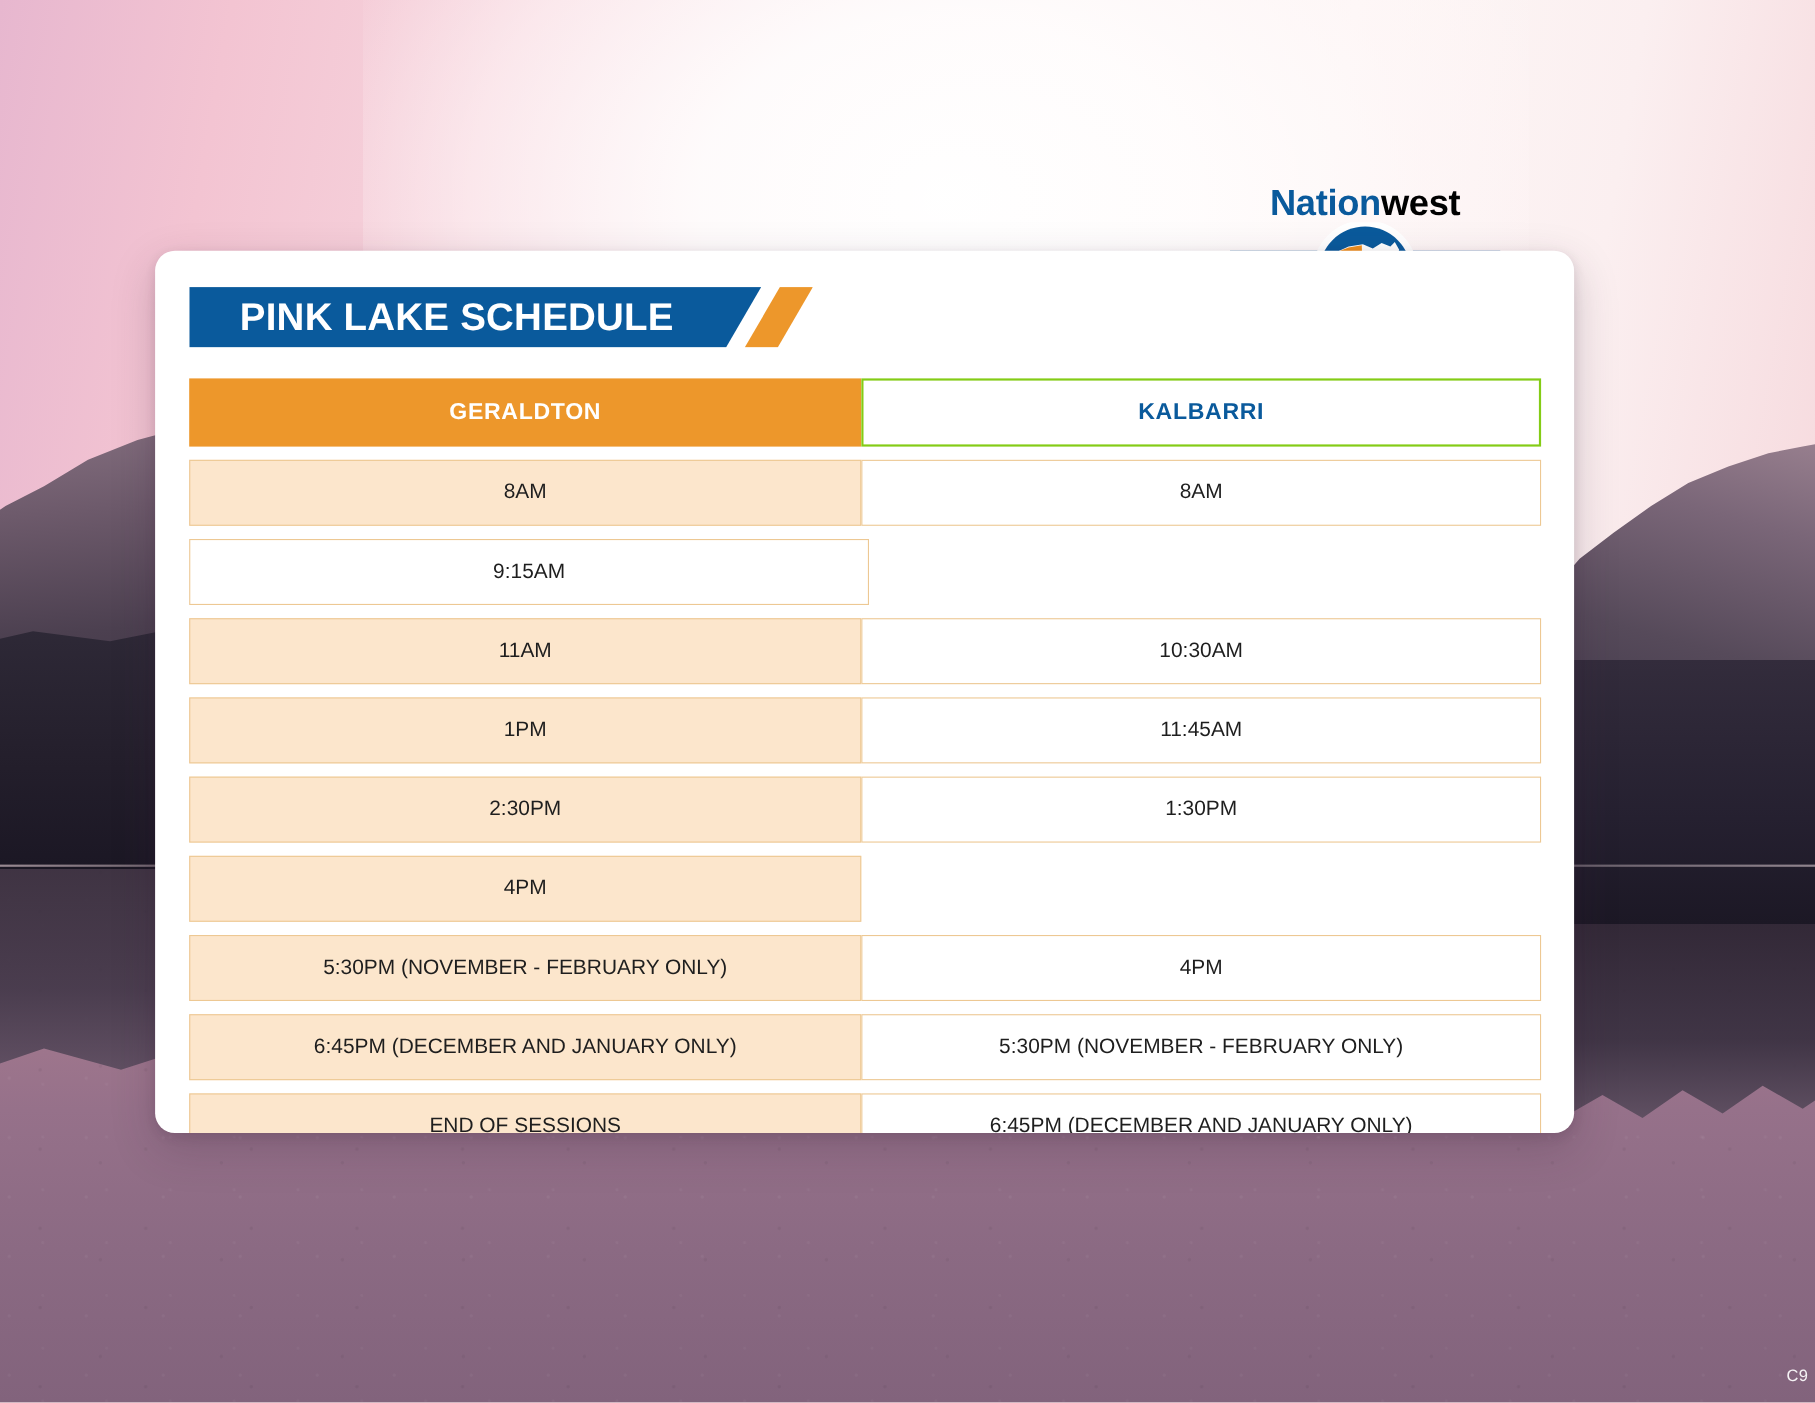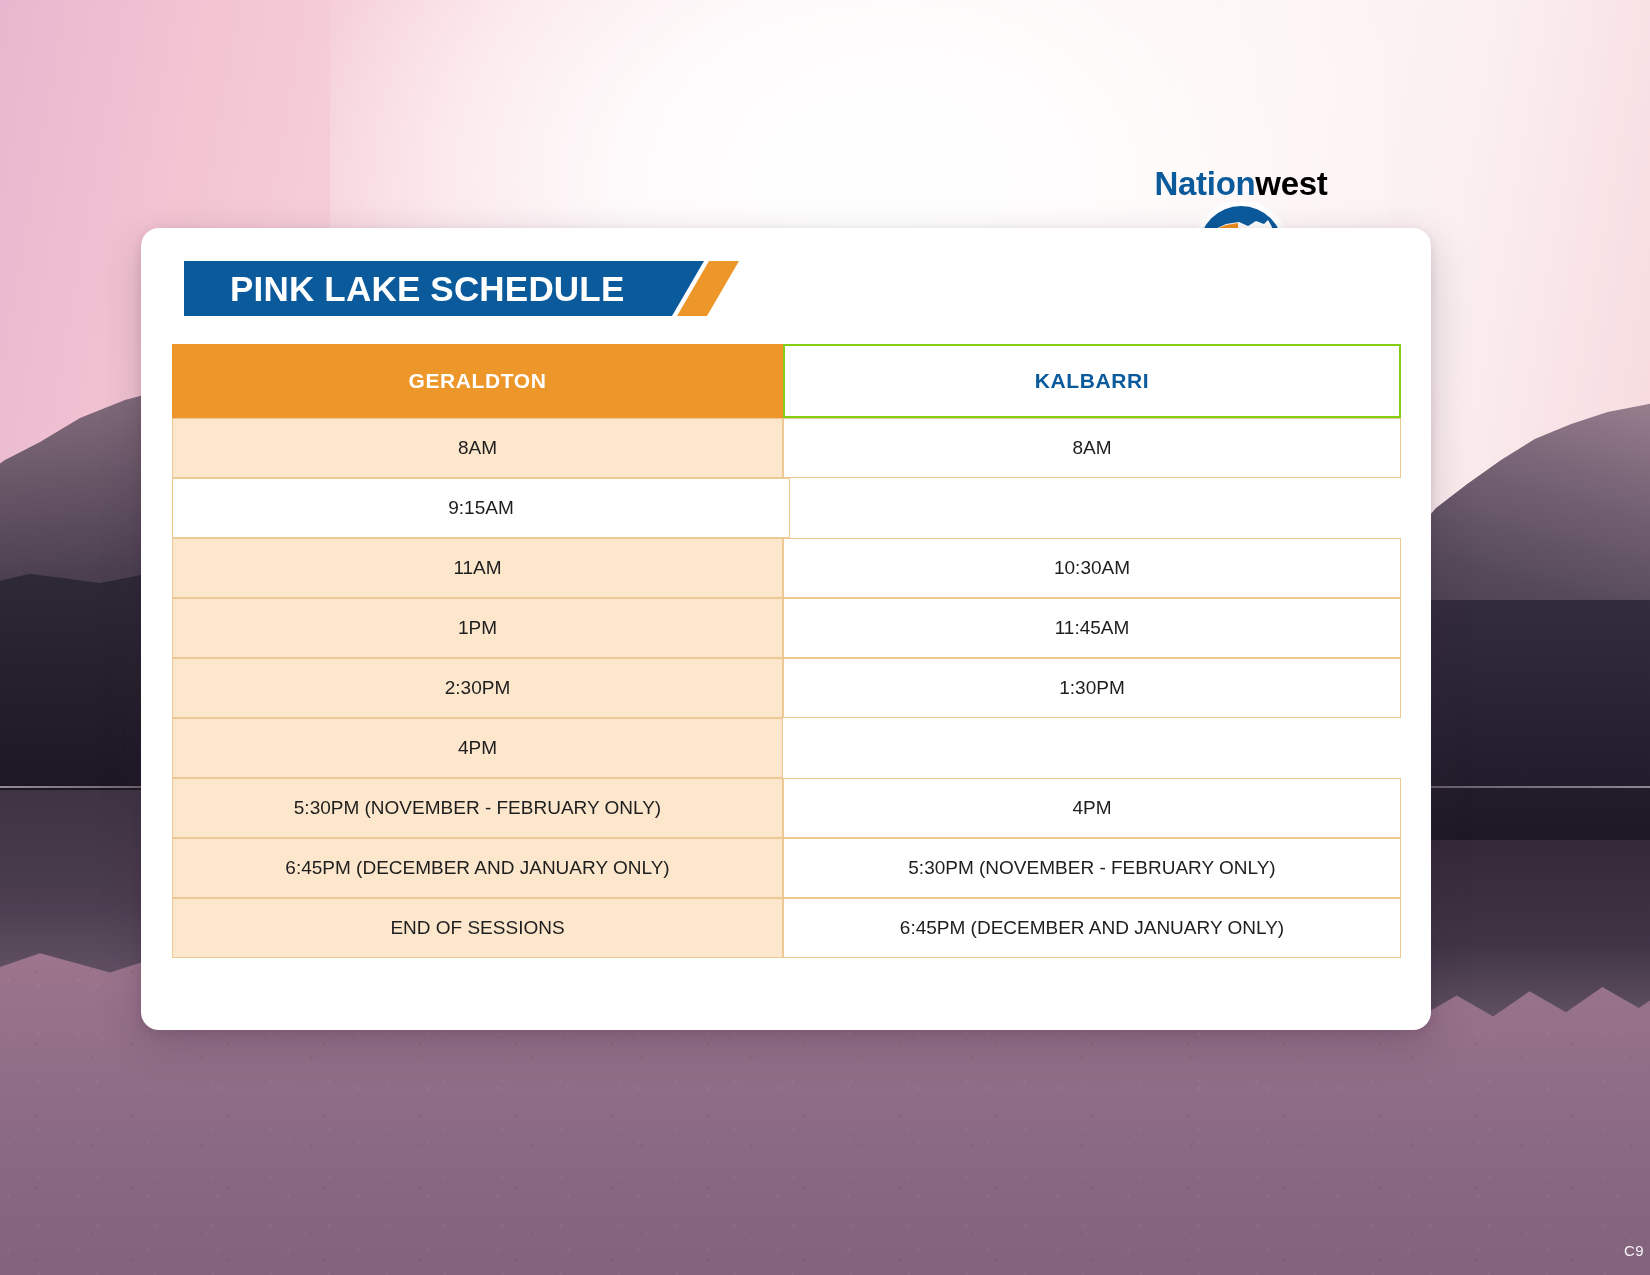--- a/index.html
+++ b/index.html
@@ -145,21 +145,21 @@
   }
 
   
   .title-wrap {
     position: absolute;
     left: 31px; top: 33px;
     width: 560px; height: 55px;
   }
   .title-bar {
     position: absolute;
-    left: 12px; top: 0;
+    left: 0; top: 0;
     width: 520px; height: 55px;
     background: #0a5a9c;
     clip-path: polygon(0 0, 100% 0, calc(100% - 32px) 100%, 0 100%);
     display: flex;
     align-items: center;
   }
   .title-text {
     color: #ffffff;
     font-size: 35px;
     font-weight: 700;
@@ -204,36 +204,36 @@
     margin-top: -2px;
   }
 
   
   .table {
     position: absolute;
     left: 31px; top: 116px;
     width: 1229px;
   }
   .row { display: flex; }
-  .row + .row { margin-top: 0; }
+  .row + .row { margin-top: 12px; }
 
   .cell {
     box-sizing: border-box;
     display: flex;
     align-items: center;
     justify-content: center;
     text-align: center;
     height: 60px;
     font-size: 19px;
     color: #1e1e1e;
   }
   .cell.left  { width: 611px; }
   .cell.right { width: 618px; }
 
-  .head-row .cell { height: 74px; }
+  .head-row .cell { height: 62px; }
   .head-row .cell.left {
     background: #ED972B;
     color: #ffffff;
     font-size: 21px;
     font-weight: 700;
     letter-spacing: .6px;
   }
   .head-row .cell.right {
     background: #ffffff;
     color: #0a5a9c;

